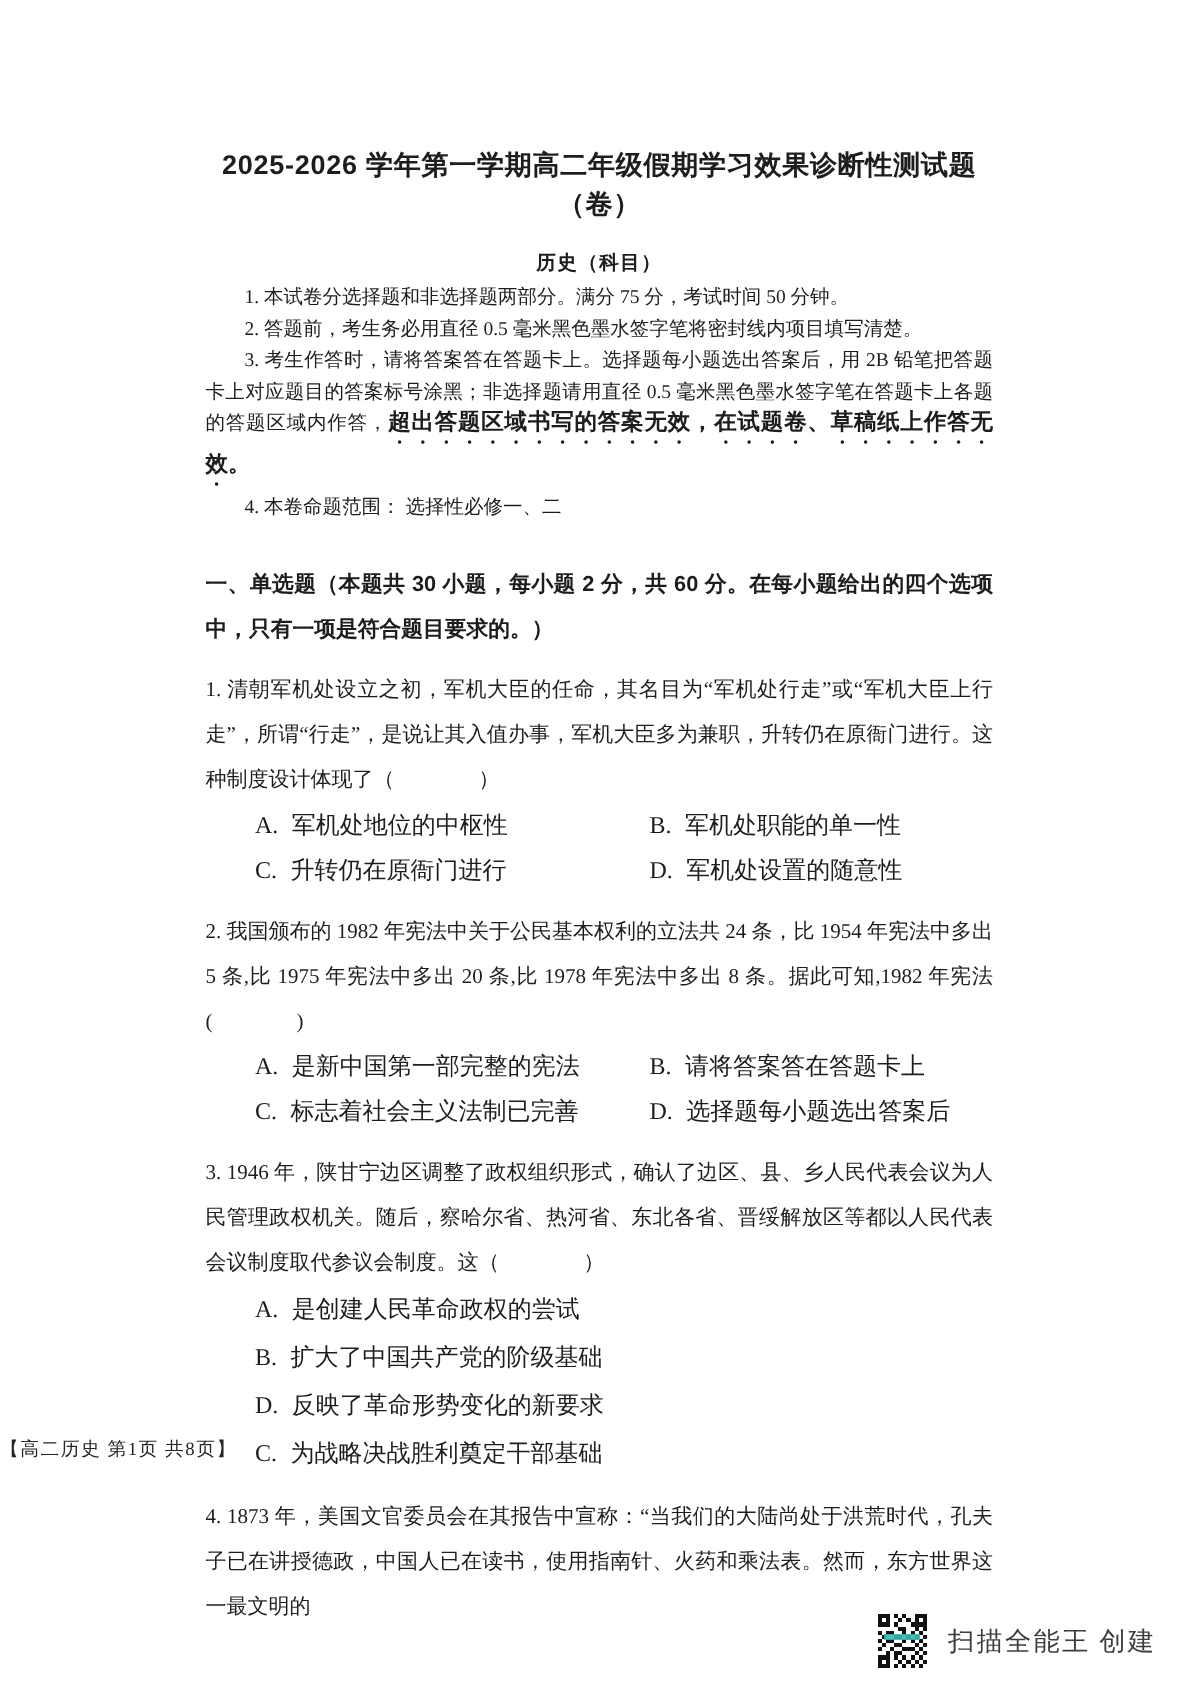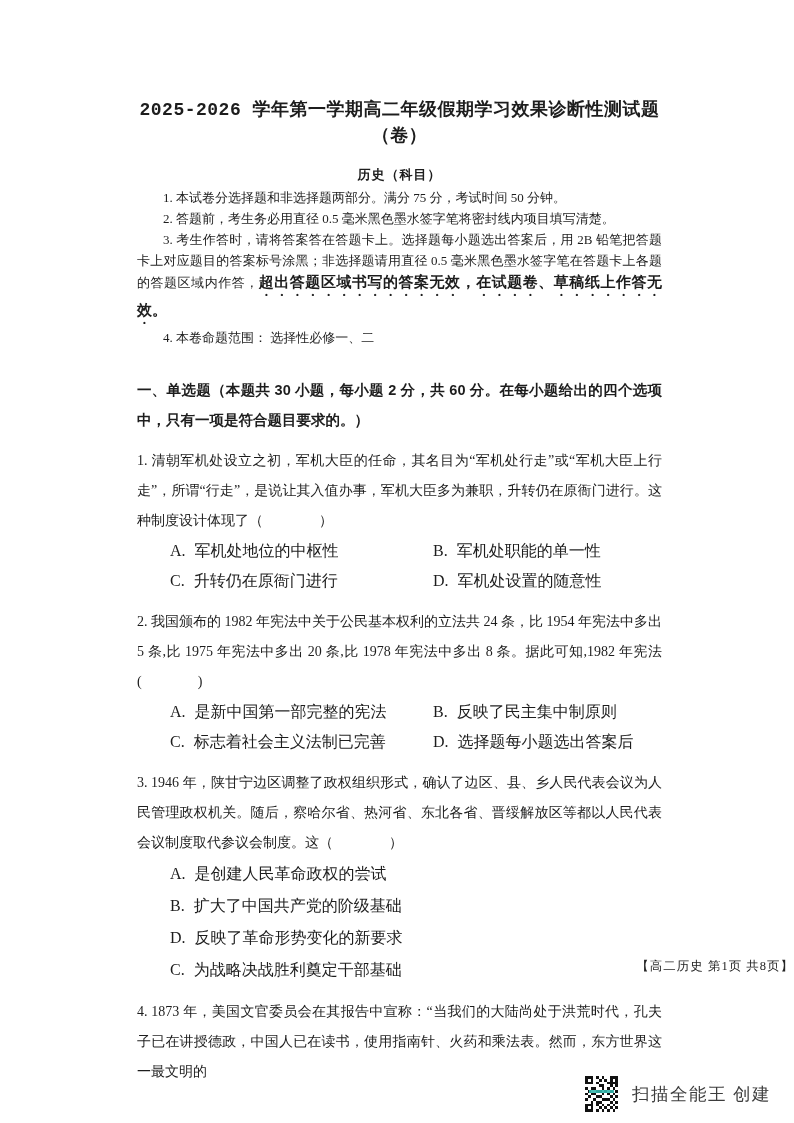--- a/index.html
+++ b/index.html
@@ -12,21 +12,21 @@
     overflow: hidden;
   }
   .page { position: absolute; inset: 0; }
   .content {
     position: absolute;
     left: 137px; top: 0;
     width: 525px;
   }
   .doc-title {
     margin: 97px 0 0 0;
-    font-family: Liberation Mono, monospace;
+    font-family: Liberation Sans, sans-serif;
     font-weight: bold;
     font-size: 18px;
     line-height: 26px;
     text-align: center;
     letter-spacing: 0.5px;
   }
   .doc-subtitle {
     margin: 14px 0 0 0;
     font-family: "Liberation Sans", sans-serif;
     font-weight: bold;
@@ -82,21 +82,21 @@
     line-height: 30px;
   }
   .options.stacked .option {
     line-height: 32px;
   }
   .opt-label { margin-right: 9px; }
   .page-footer {
     position: absolute;
     left: 0; top: 958px;
     width: 794px;
-    text-align: right;
+    text-align: left;
     font-size: 12.5px;
     color: #242424;
     letter-spacing: 1px;
   }
   .watermark {
     position: absolute;
     left: 585px; top: 1076px;
     display: flex;
     align-items: center;
   }
@@ -134,21 +134,21 @@
         <div class="option"><span class="opt-label">B.</span><span class="opt-text">军机处职能的单一性</span></div>
         <div class="option"><span class="opt-label">C.</span><span class="opt-text">升转仍在原衙门进行</span></div>
         <div class="option"><span class="opt-label">D.</span><span class="opt-text">军机处设置的随意性</span></div>
       </div>
     </div>
 
     <div class="question">
       <p class="q-text">2. 我国颁布的 1982 年宪法中关于公民基本权利的立法共 24 条，比 1954 年宪法中多出 5 条,比 1975 年宪法中多出 20 条,比 1978 年宪法中多出 8 条。据此可知,1982 年宪法(　　　　)</p>
       <div class="options two-col">
         <div class="option"><span class="opt-label">A.</span><span class="opt-text">是新中国第一部完整的宪法</span></div>
-        <div class="option"><span class="opt-label">B.</span><span class="opt-text">反映了民主集中制原则</span></div>
+        <div class="option"><span class="opt-label">B.</span><span class="opt-text">请将答案答在答题卡上</span></div>
         <div class="option"><span class="opt-label">C.</span><span class="opt-text">标志着社会主义法制已完善</span></div>
         <div class="option"><span class="opt-label">D.</span><span class="opt-text">选择题每小题选出答案后</span></div>
       </div>
     </div>
 
     <div class="question">
       <p class="q-text">3. 1946 年，陕甘宁边区调整了政权组织形式，确认了边区、县、乡人民代表会议为人民管理政权机关。随后，察哈尔省、热河省、东北各省、晋绥解放区等都以人民代表会议制度取代参议会制度。这（　　　　）</p>
       <div class="options stacked">
         <div class="option"><span class="opt-label">A.</span><span class="opt-text">是创建人民革命政权的尝试</span></div>
         <div class="option"><span class="opt-label">B.</span><span class="opt-text">扩大了中国共产党的阶级基础</span></div>

